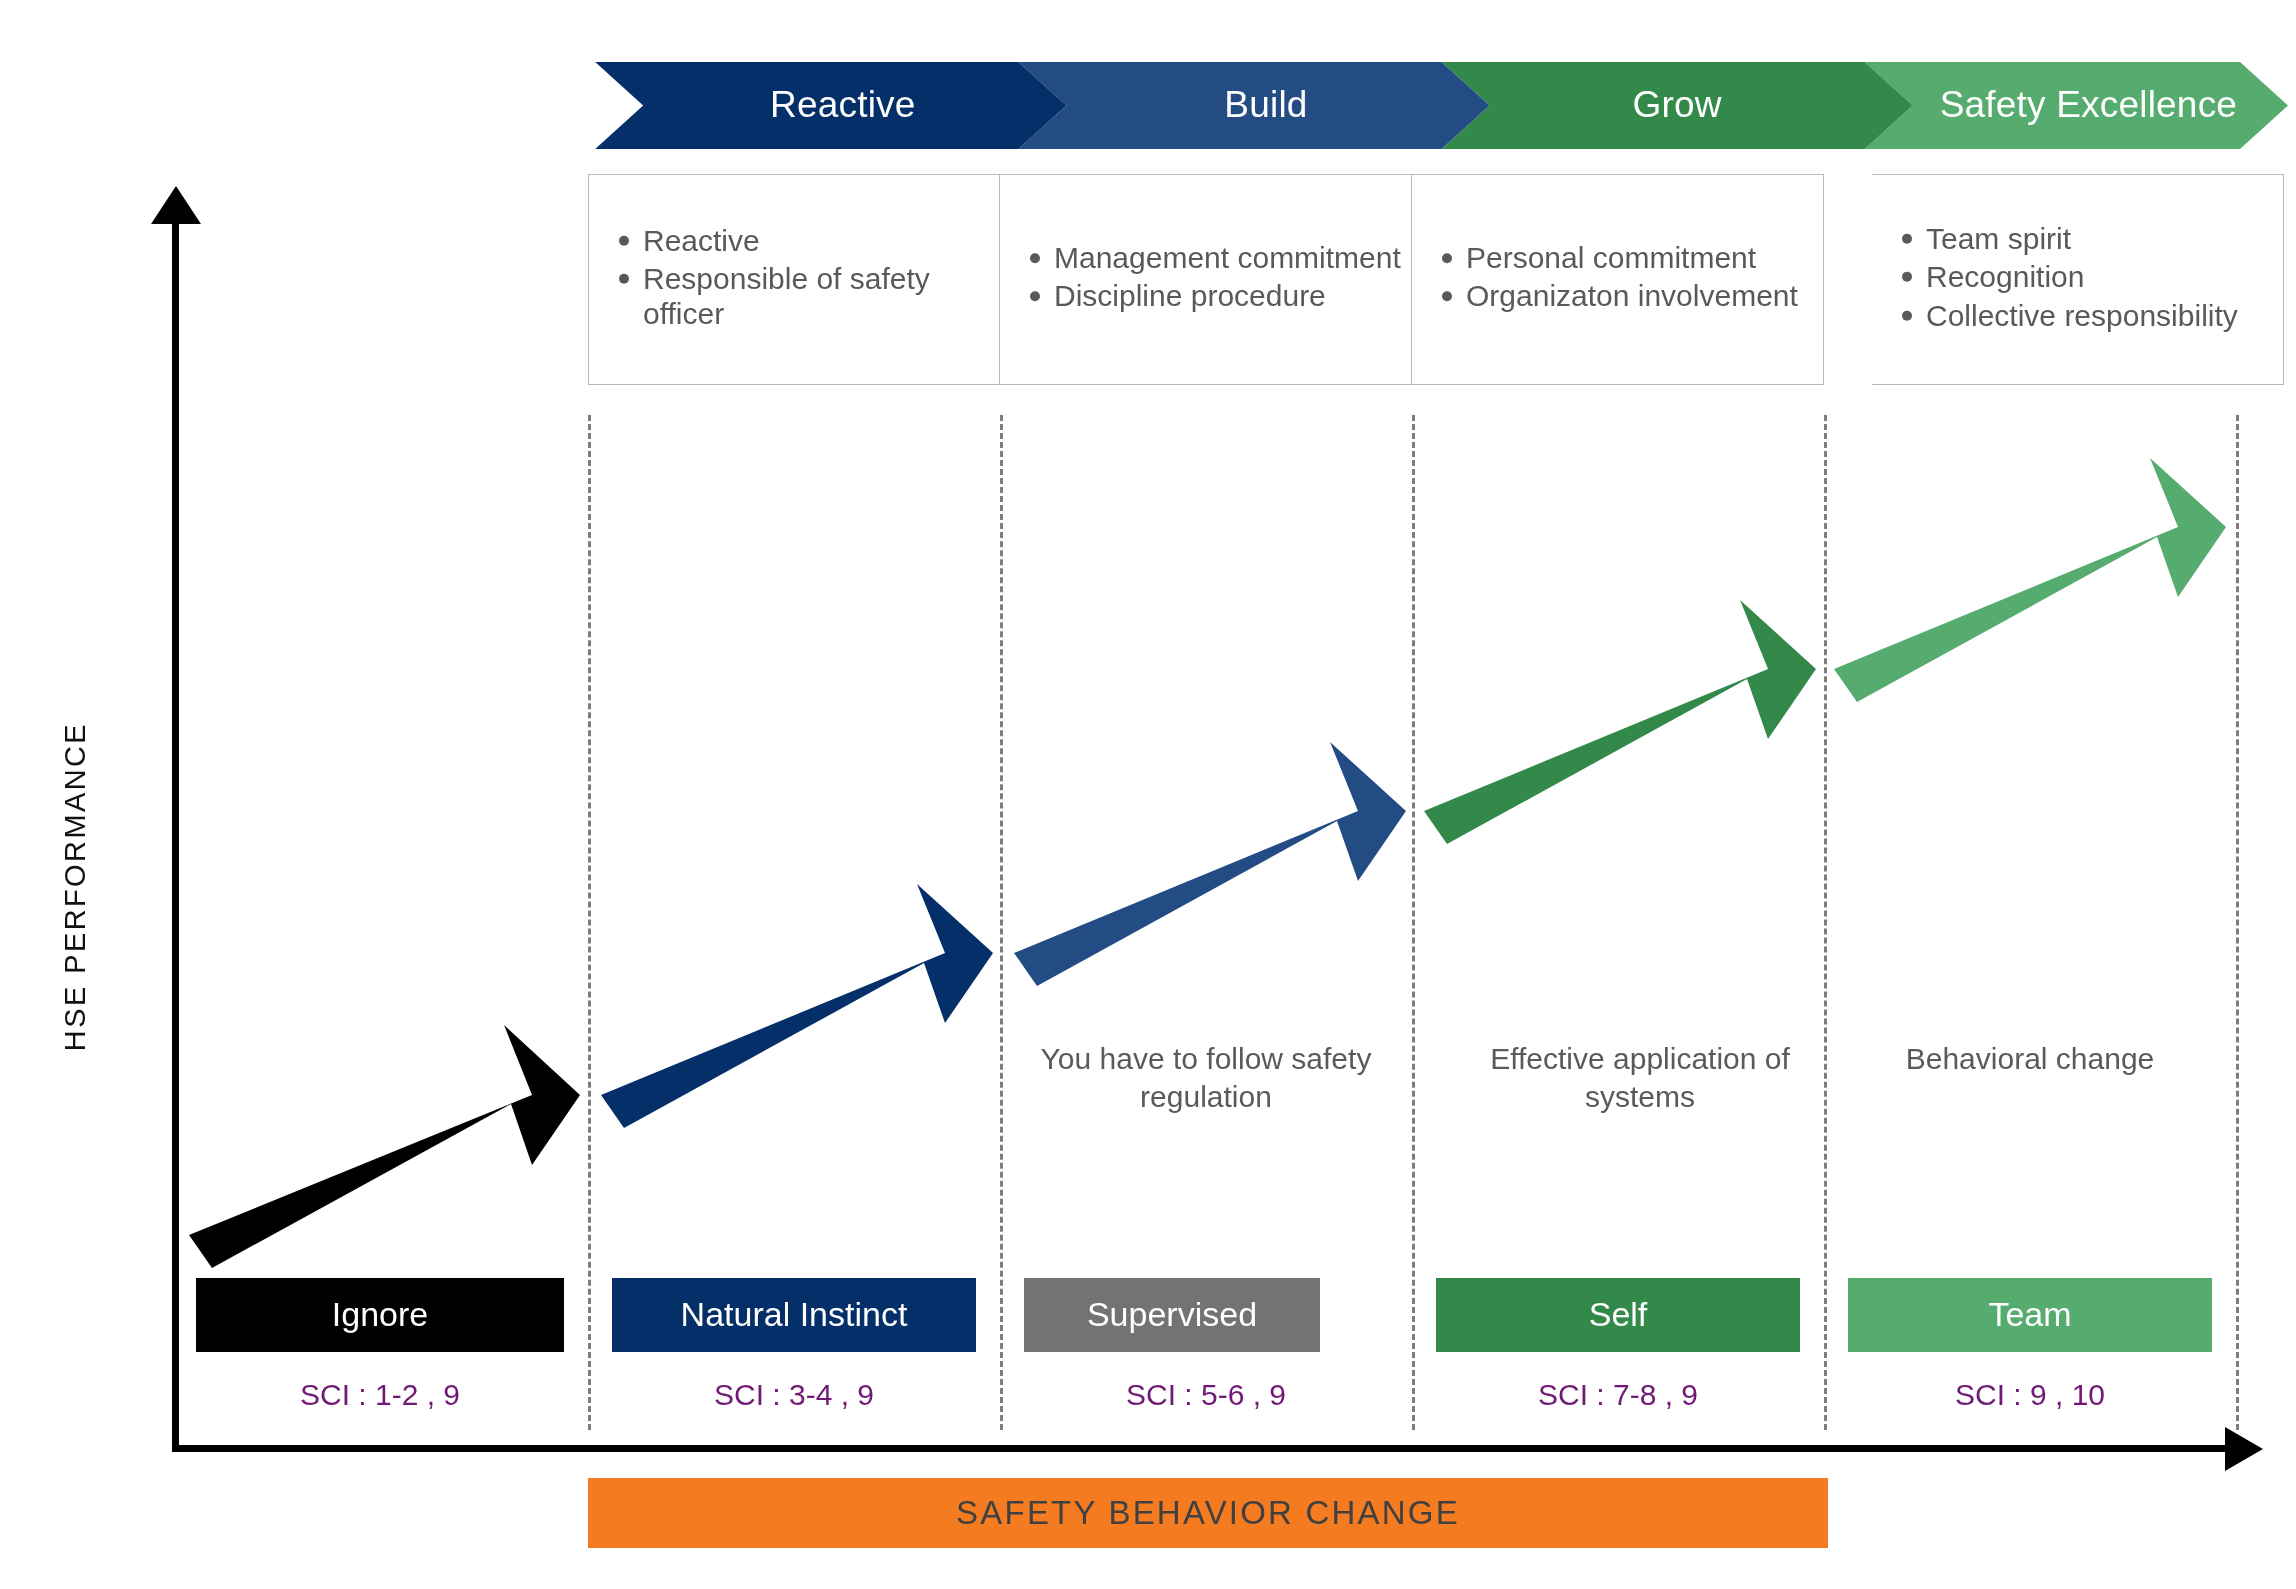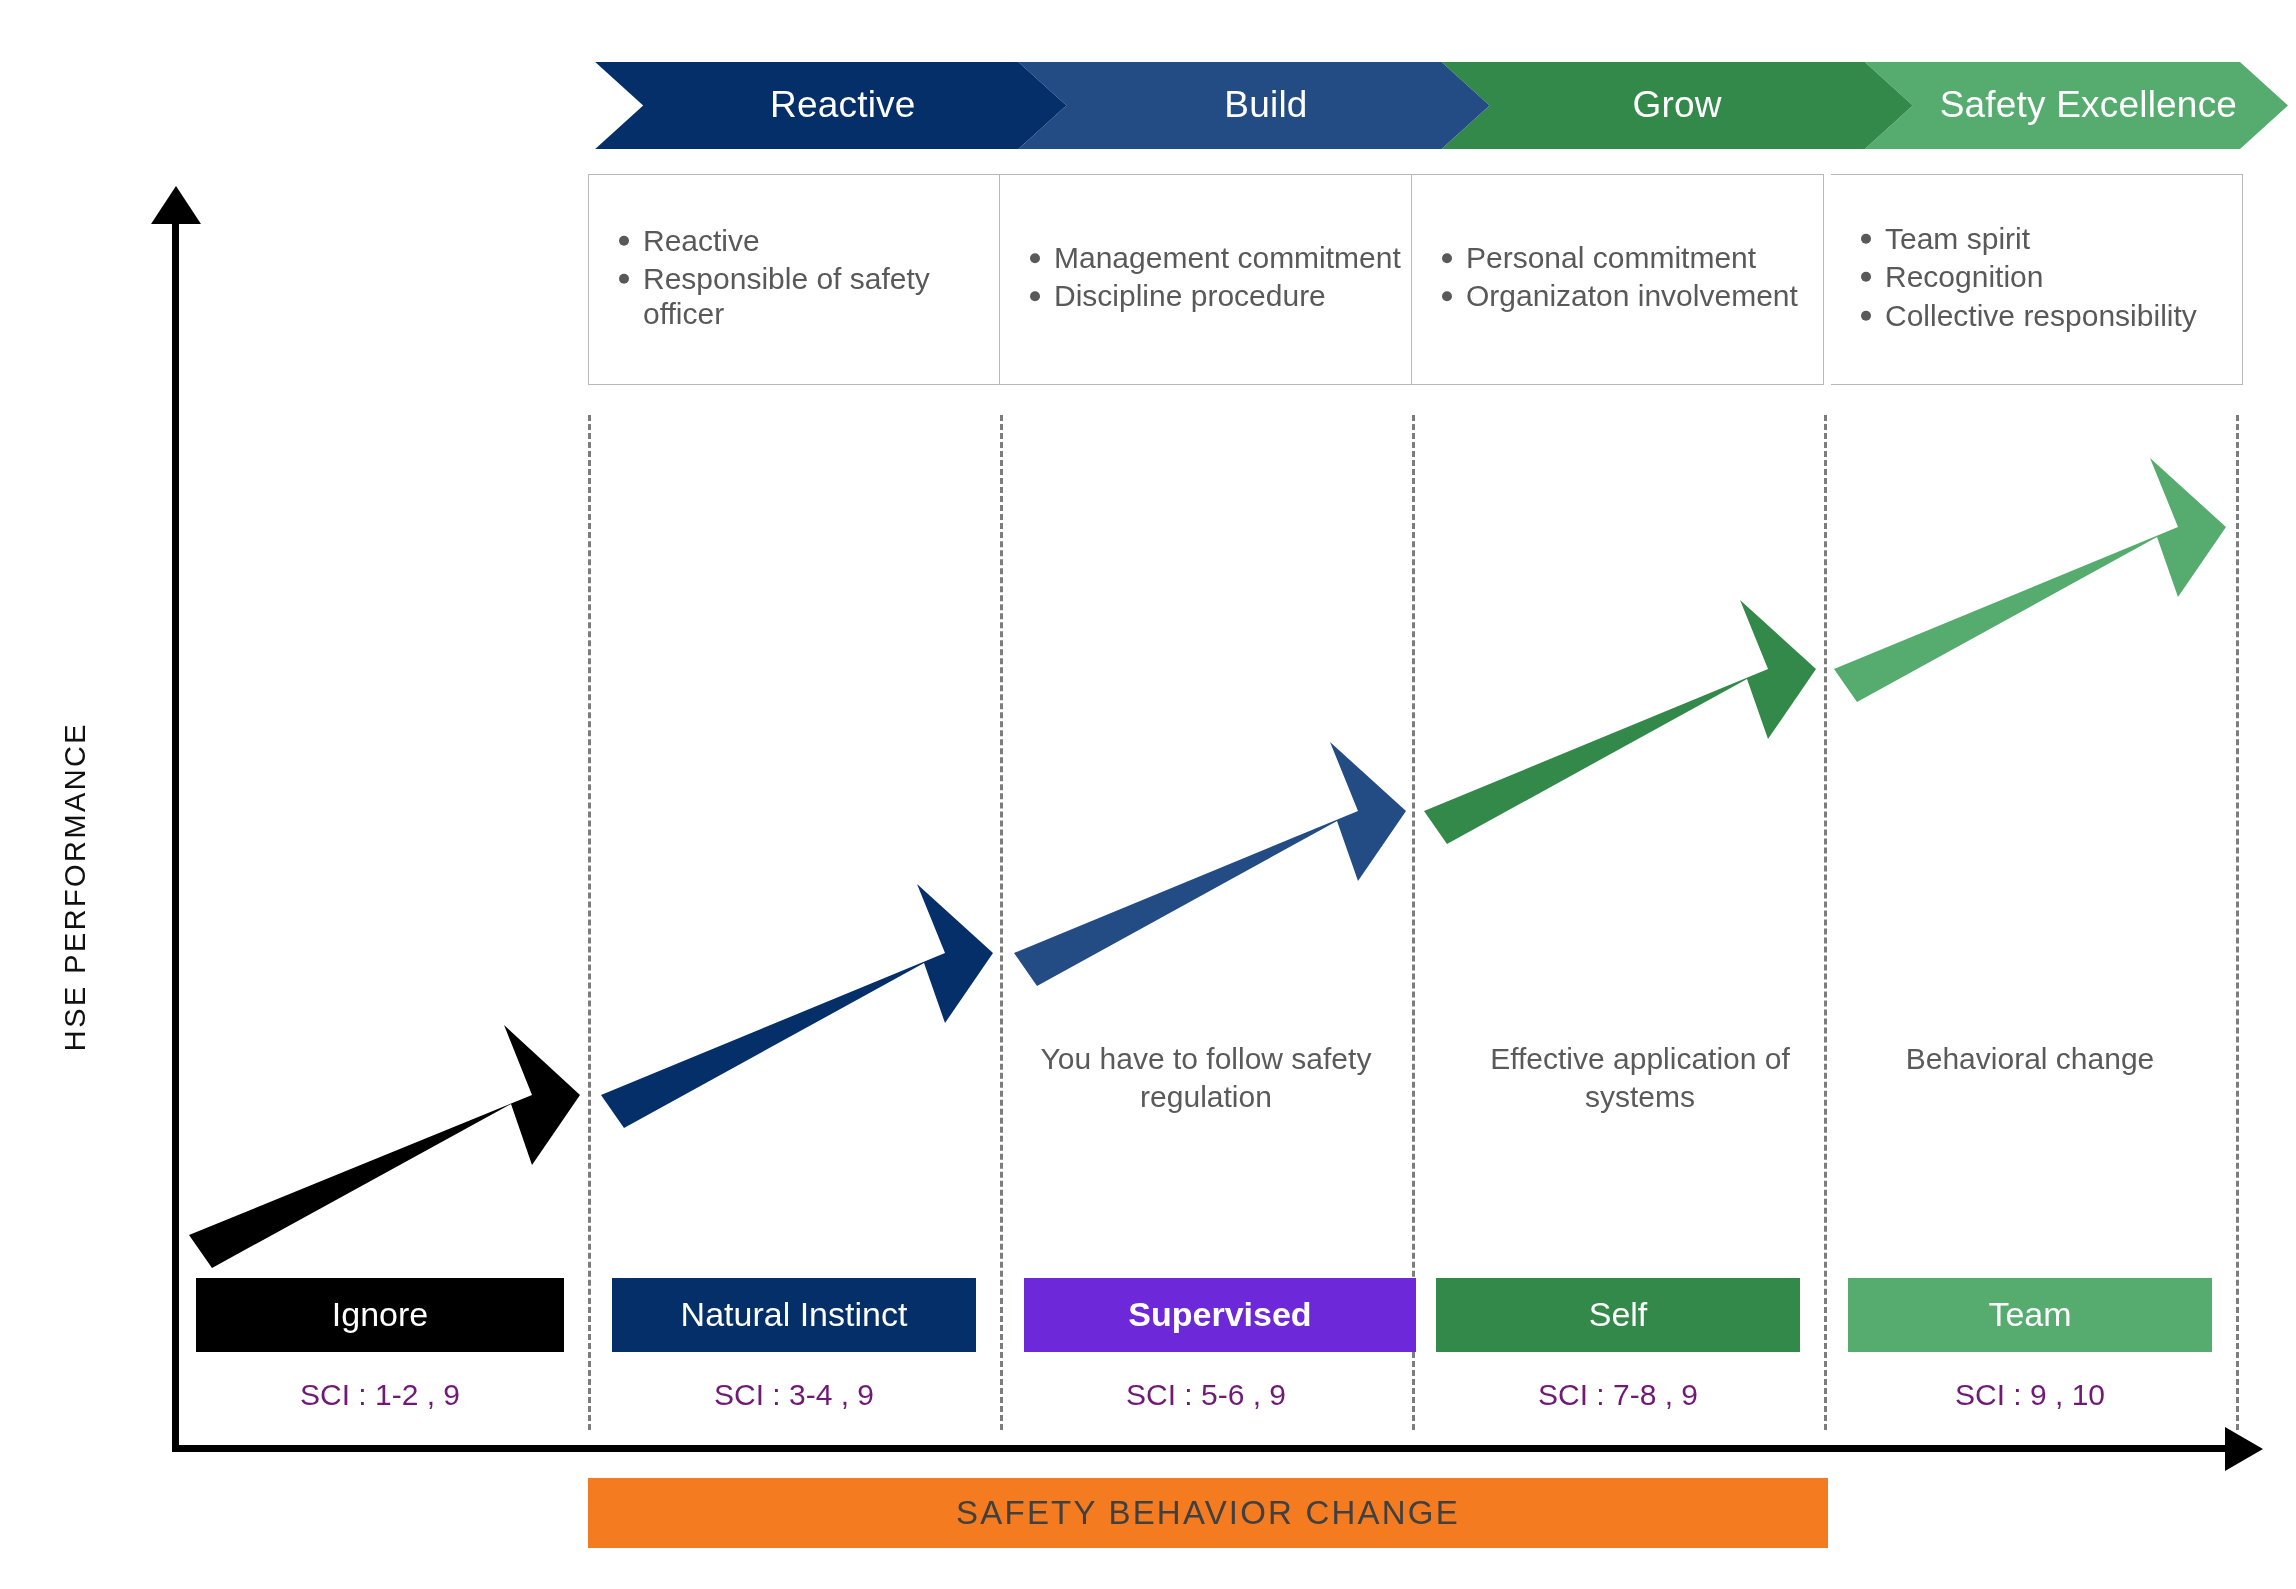--- a/index.html
+++ b/index.html
@@ -119,21 +119,21 @@
       <li>Management commitment</li>
       <li>Discipline procedure</li>
     </ul>
   </div>
 <div class="info-box" style="left: 1412px; width: 412px; border-left: none;">
     <ul>
       <li>Personal commitment</li>
       <li>Organizaton involvement</li>
     </ul>
   </div>
-<div class="info-box" style="left: 1831px; width: 412px; border-left: none;">
+<div class="info-box" style="left: 1872px; width: 412px; border-left: none;">
     <ul>
       <li>Team spirit</li>
       <li>Recognition</li>
       <li>Collective responsibility</li>
     </ul>
   </div>
 <div class="divider" style="left: 588px;"></div>
 <div class="divider" style="left: 1000px;"></div>
 <div class="divider" style="left: 1412px;"></div>
 <div class="divider" style="left: 1824px;"></div>
@@ -142,21 +142,21 @@
 <div class="mid-desc" style="left: 1456px; width: 368px; top: 1040px;">Effective application of systems</div>
 <div class="mid-desc" style="left: 1846px; width: 368px; top: 1040px;">Behavioral change</div>
 <div class="stage-bar" style="left: 196px; width: 368px; background: rgb(0, 0, 0);">
     <span>Ignore</span>
   </div>
 <div class="sci" style="left: 172px; width: 416px;">SCI : 1-2 , 9</div>
 <div class="stage-bar" style="left: 612px; width: 364px; background: rgb(4, 47, 104);">
     <span>Natural Instinct</span>
   </div>
 <div class="sci" style="left: 588px; width: 412px;">SCI : 3-4 , 9</div>
-<div class="stage-bar" style="left: 1024px; width: 392px; background: #6d28d9; font-weight: bold;">
+<div class="stage-bar" style="left: 1024px; width: 296px; background: #737373;">
     <span>Supervised</span>
   </div>
 <div class="sci" style="left: 1000px; width: 412px;">SCI : 5-6 , 9</div>
 <div class="stage-bar" style="left: 1436px; width: 364px; background: rgb(51, 137, 74);">
     <span>Self</span>
   </div>
 <div class="sci" style="left: 1412px; width: 412px;">SCI : 7-8 , 9</div>
 <div class="stage-bar" style="left: 1848px; width: 364px; background: rgb(86, 171, 111);">
     <span>Team</span>
   </div>

